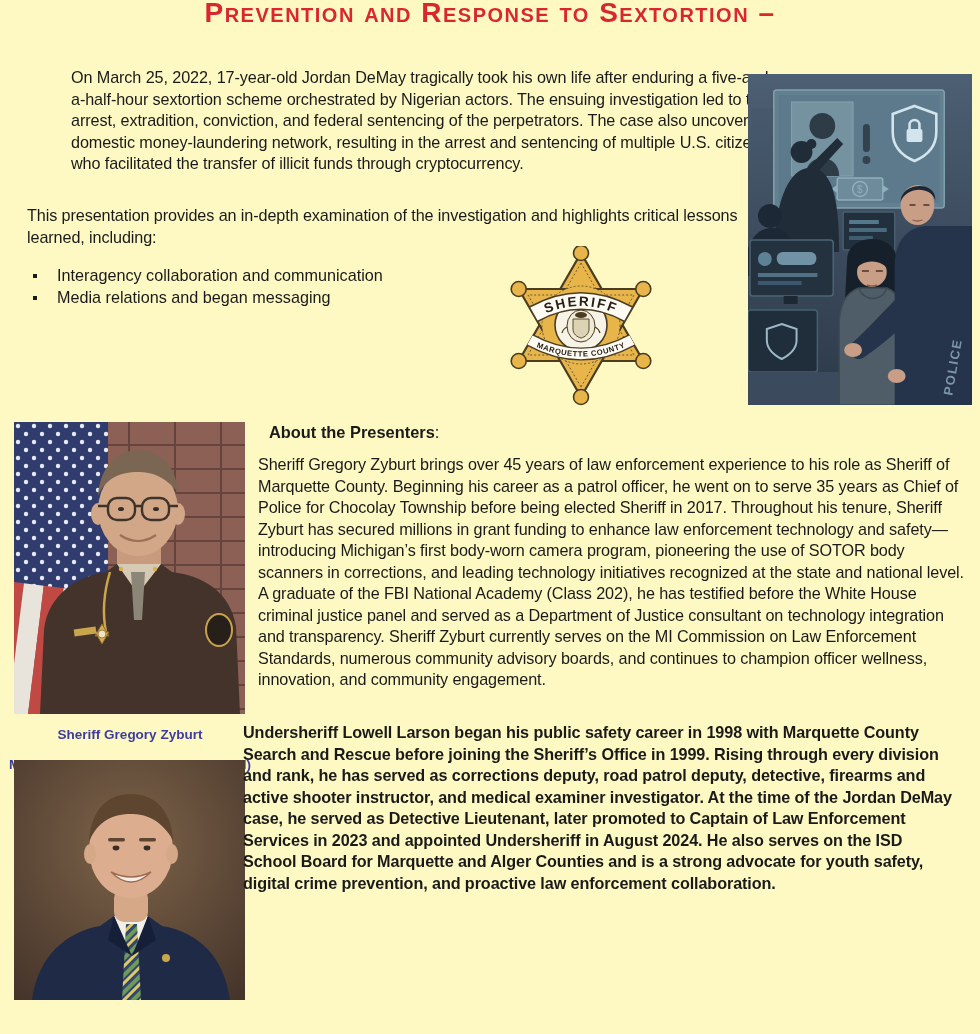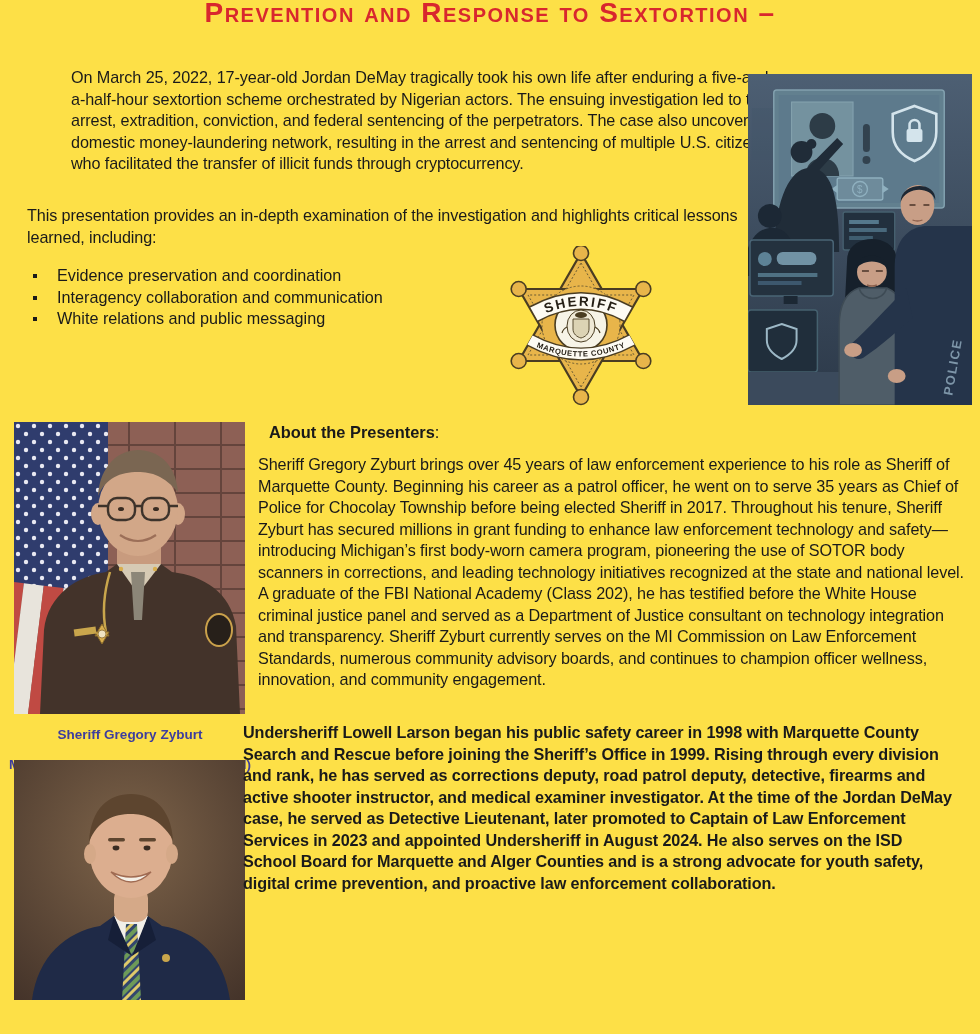--- a/index.html
+++ b/index.html
@@ -1,16 +1,16 @@
 <!DOCTYPE html>
 <html><head>
 <meta charset="utf-8">
 <style>
   html,body{margin:0;padding:0;background:#ffffff;}
-  .page{position:relative;width:980px;height:1034px;background:#fde047;overflow:hidden;
+  .page{position:relative;width:980px;height:1034px;background:#fef9c3;overflow:hidden;
         font-family:"Liberation Sans",sans-serif;color:#1a1a1a;}
   .title{position:absolute;left:0;right:0;top:-4px;text-align:center;color:#d8272e;
          font-weight:700;font-variant:small-caps;letter-spacing:1.5px;margin:0;}
   .tline{display:block;font-size:28px;line-height:34px;}
   .para{position:absolute;margin:0;font-size:16.2px;line-height:21.5px;letter-spacing:-0.1px;}
   .p1{left:27px;top:67px;width:714px;margin-left:44px;}
   .p2{left:27px;top:205px;width:714px;}
   .bullets{position:absolute;left:30px;top:265px;width:480px;list-style:none;margin:0;padding:0;}
   .bullets li{position:relative;padding-left:27px;font-size:16.2px;line-height:21.6px;}
   .bullets li::before{content:"";position:absolute;left:3px;top:9px;width:4px;height:4px;background:#1a1a1a;}
@@ -36,23 +36,22 @@
 <div class="page">
 
   <h1 class="title">
     <span class="tline">Prevention and Response to Sextortion –</span>
   </h1>
 
   <p class="para p1">On March 25, 2022, 17-year-old Jordan DeMay tragically took his own life after enduring a five-and-a-half-hour sextortion scheme orchestrated by Nigerian actors. The ensuing investigation led to the arrest, extradition, conviction, and federal sentencing of the perpetrators. The case also uncovered a domestic money-laundering network, resulting in the arrest and sentencing of multiple U.S. citizens who facilitated the transfer of illicit funds through cryptocurrency.</p>
   <p class="para p2">This presentation provides an in-depth examination of the investigation and highlights critical lessons learned, including:</p>
 
   <ul class="bullets">
-    <li>Evidence preservation and coordination</li>
     <li>Interagency collaboration and communication</li>
-    <li>White relations and public messaging</li>
+    <li>Media relations and began messaging</li>
   </ul>
 
   <div class="badge">
     <svg viewBox="0 0 168 158">
       <g stroke-linejoin="round">
         <polygon points="84,6 146.3,114 21.7,114" fill="#e8b54a" stroke="#4a3d22" stroke-width="2.2"></polygon>
         <polygon points="84,150 146.3,42 21.7,42" fill="#e8b54a" stroke="#4a3d22" stroke-width="2.2"></polygon>
         <polygon points="84,16 137,108 31,108" fill="none" stroke="#6b5b33" stroke-width="1" stroke-dasharray="2,2"></polygon>
         <polygon points="84,140 137,48 31,48" fill="none" stroke="#6b5b33" stroke-width="1" stroke-dasharray="2,2"></polygon>
         <circle cx="84" cy="6" r="7.5" fill="#e8b54a" stroke="#4a3d22" stroke-width="1.6"></circle>

